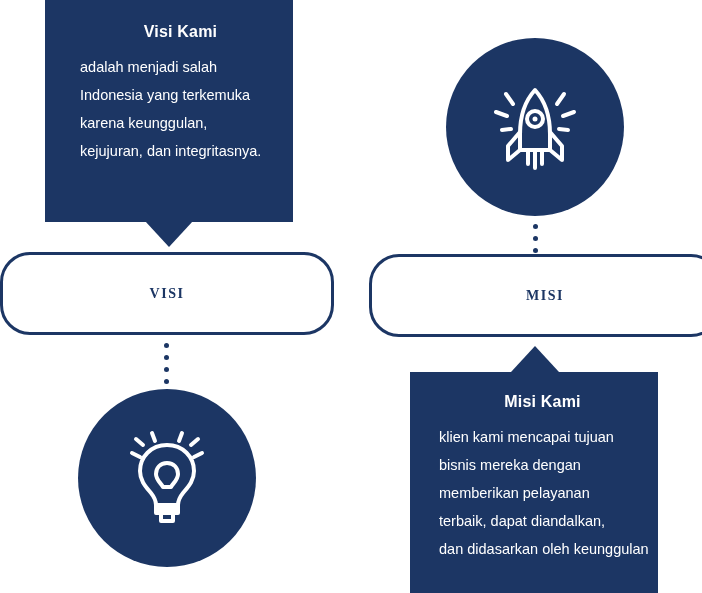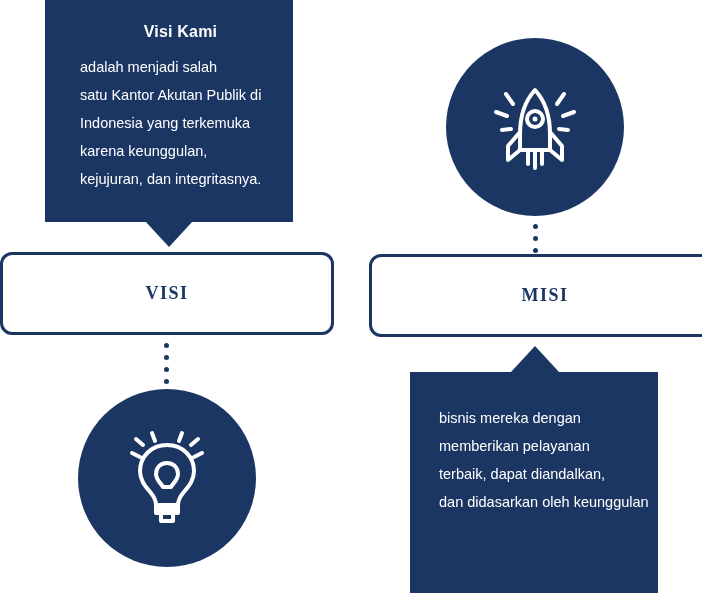--- a/index.html
+++ b/index.html
@@ -78,28 +78,28 @@
     border-bottom: 26px solid #1c3664;
   }
   #visi-tri { left: 145px; top: 221px; }
   #misi-tri { left: 511px; top: 346px; }
 
   
   .pill {
     position: absolute;
     box-sizing: border-box;
     border: 3px solid #1c3664;
-    border-radius: 12px;
+    border-radius: 30px;
     background: #ffffff;
     color: #1c3664;
     display: flex;
     align-items: center;
     justify-content: center;
     font-family: "Liberation Serif", serif;
-    font-size: 18px;
+    font-size: 14px;
     letter-spacing: 1.5px;
     font-weight: 600;
   }
   #visi-pill {
     left: 0px;
     top: 252px;
     width: 334px;
     height: 83px;
   }
   #misi-pill {
@@ -151,30 +151,31 @@
 </style>
 </head>
 <body>
 
 <div class="stage">
 
   <div class="callout" id="visi-callout">
     <div class="c-title">Visi Kami</div>
     <div class="c-body">
       <span>adalah menjadi salah</span>
-      <span>satu Kantor Akutan Publik di</span>
       <span>Indonesia yang terkemuka</span>
       <span>karena keunggulan,</span>
       <span>kejujuran, dan integritasnya.</span>
     </div>
   </div>
   <div class="tri-down" id="visi-tri"></div>
 
   <div class="callout" id="misi-callout">
+    <div class="c-title">Misi Kami</div>
     <div class="c-body">
+      <span>klien kami mencapai tujuan</span>
       <span>bisnis mereka dengan</span>
       <span>memberikan pelayanan</span>
       <span>terbaik, dapat diandalkan,</span>
       <span>dan didasarkan oleh keunggulan</span>
     </div>
   </div>
   <div class="tri-up" id="misi-tri"></div>
 
   <div class="pill" id="visi-pill">
     <span>VISI</span>

